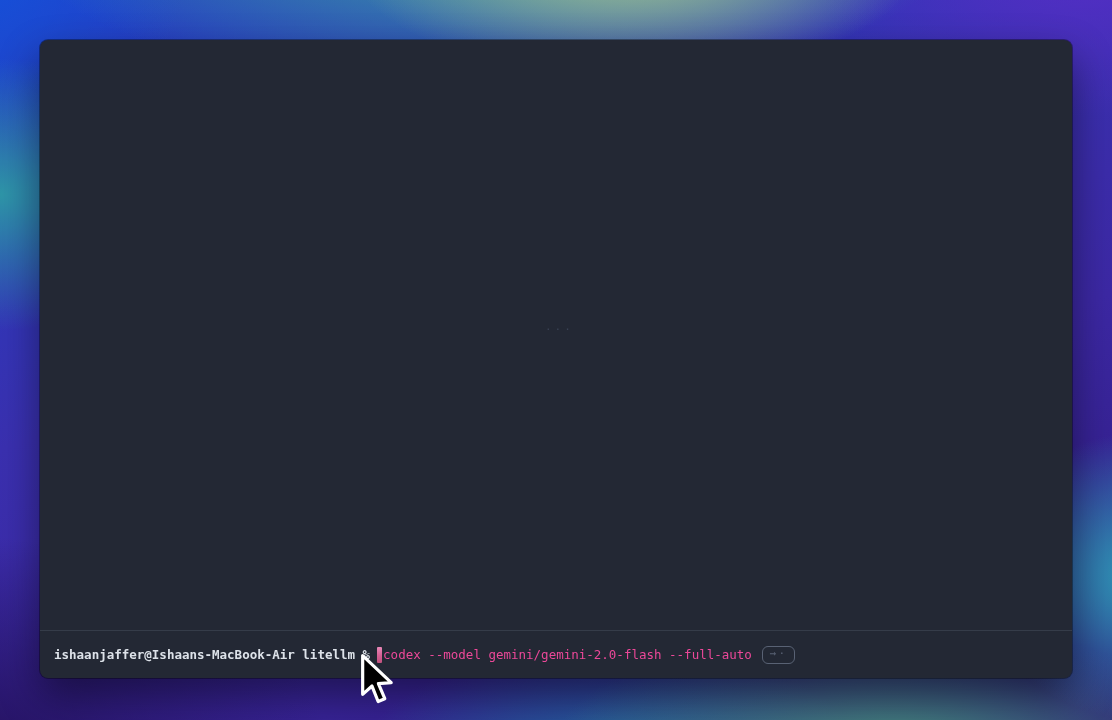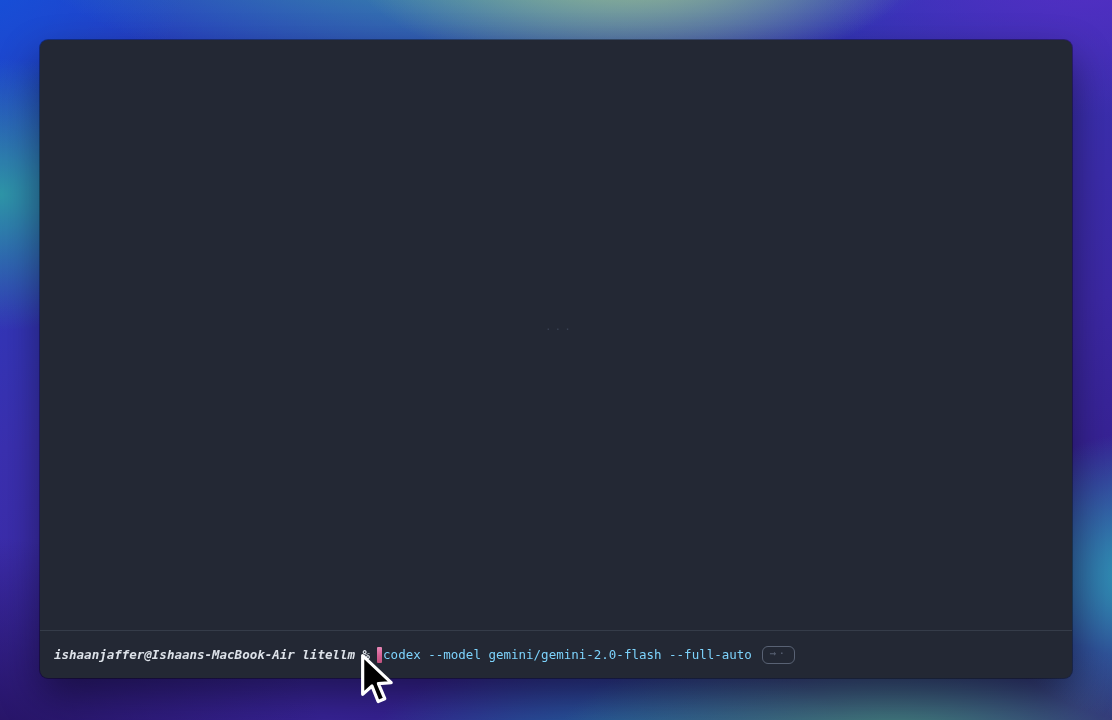--- a/index.html
+++ b/index.html
@@ -53,31 +53,30 @@
     height: 47px;
     display: flex;
     align-items: center;
     padding: 0 14px;
     font-size: 12.5px;
     white-space: pre;
   }
   .prompt-text {
     color: #dde2e9;
     font-weight: 700;
-    font-style: italic;
   }
   .cursor-block {
     display: inline-block;
     width: 5px; height: 16px;
     margin-left: 7px; margin-right: 1px;
     background: linear-gradient(180deg, #e988b8 0%, #d45f93 55%, #c2527f 100%);
     border-radius: 1px;
     vertical-align: middle;
   }
-  .suggestion { color: #7dd3fc; }
+  .suggestion { color: #ec4899; }
   .hint-badge {
     display: inline-block;
     margin-left: 10px;
     padding: 0px 7px 2px 7px;
     border: 1px solid #596274;
     border-radius: 6px;
     color: #596274;
     font-size: 11px;
     line-height: 14px;
     letter-spacing: 2px;

